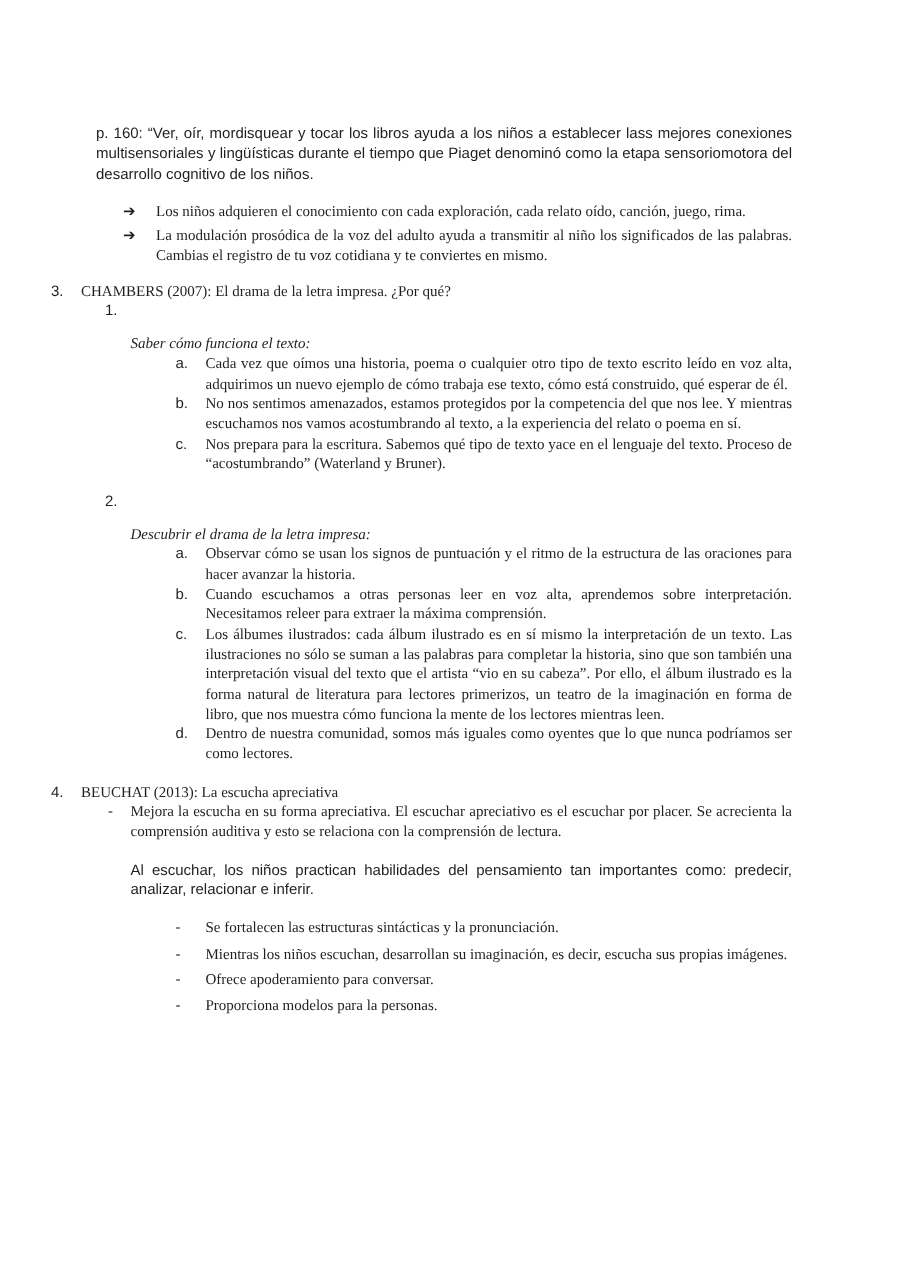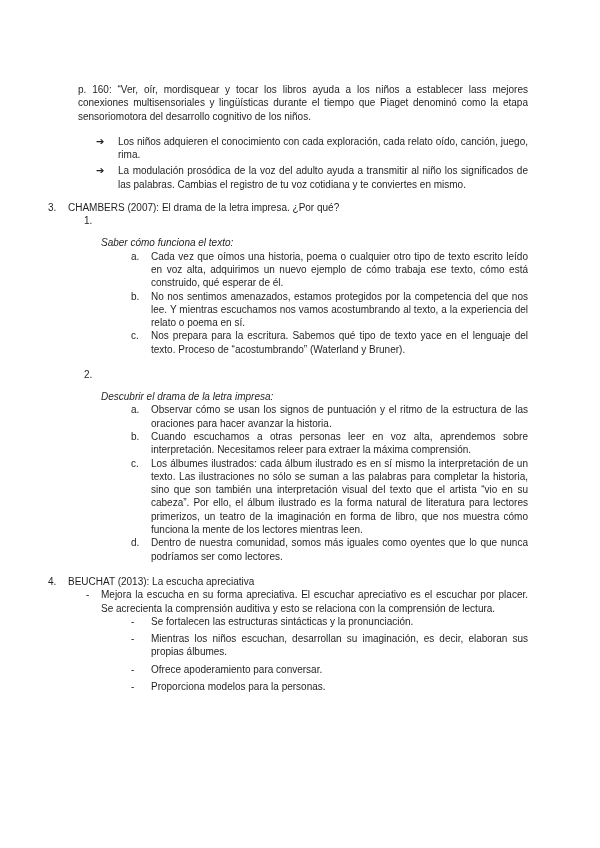--- a/index.html
+++ b/index.html
@@ -3,36 +3,36 @@
 <meta charset="utf-8">
 <style>
   * { margin: 0; padding: 0; box-sizing: border-box; }
   html, body { width: 600px; height: 848px; }
   body { background: #ffffff; overflow: hidden; }
 
   .page {
     width: 600px;
     height: 848px;
     background: #ffffff;
-    padding: 83px 72px 20px 46px;
+    padding: 83px 72px 20px 32px;
     font-family: "Liberation Sans", "DejaVu Sans", sans-serif;
     font-size: 10px;
     line-height: 13.3px;
     color: #1f1f1f;
   }
 
   .quote {
     margin-left: 32px;
     margin-bottom: 12px;
     text-align: justify;
   }
 
   .li { display: flex; align-items: flex-start; }
   .li .marker { flex: 0 0 auto; }
-  .li .li-text { flex: 1 1 auto; }
+  .li .li-text { flex: 1 1 auto; font-family: Liberation Serif, serif; }
   .just { text-align: justify; }
   .italic { font-style: italic; margin-top: 22px; }
 
   
   .arrow-list { margin-bottom: 10px; }
   .li.arrow { margin-left: 50px; margin-bottom: 3px; }
   .li.arrow .marker { width: 22px; font-family: "DejaVu Sans", sans-serif; }
 
   
   .li.sec-head { margin-left: 2px; }
@@ -132,28 +132,29 @@
     <div class="li sec-head">
       <span class="marker">4.</span>
       <div class="li-text">BEUCHAT (2013): La escucha apreciativa</div>
     </div>
 
     <div class="li dash1">
       <span class="marker">-</span>
       <div class="li-text just">Mejora la escucha en su forma apreciativa. El escuchar apreciativo es el escuchar por placer. Se acrecienta la comprensión auditiva y esto se relaciona con la comprensión de lectura.</div>
     </div>
 
+    <p class="cont">Al escuchar, los niños practican habilidades del pensamiento tan importantes como: predecir, analizar, relacionar e inferir.</p>
 
     <div class="li dash2">
       <span class="marker">-</span>
       <div class="li-text just">Se fortalecen las estructuras sintácticas y la pronunciación.</div>
     </div>
     <div class="li dash2">
       <span class="marker">-</span>
-      <div class="li-text just">Mientras los niños escuchan, desarrollan su imaginación, es decir, elaboran sus propias álbumes.</div>
+      <div class="li-text just">Mientras los niños escuchan, desarrollan su imaginación, es decir, escucha sus propias imágenes.</div>
     </div>
     <div class="li dash2">
       <span class="marker">-</span>
       <div class="li-text just">Ofrece apoderamiento para conversar.</div>
     </div>
     <div class="li dash2">
       <span class="marker">-</span>
       <div class="li-text just">Proporciona modelos para la personas.</div>
     </div>
   </div>

